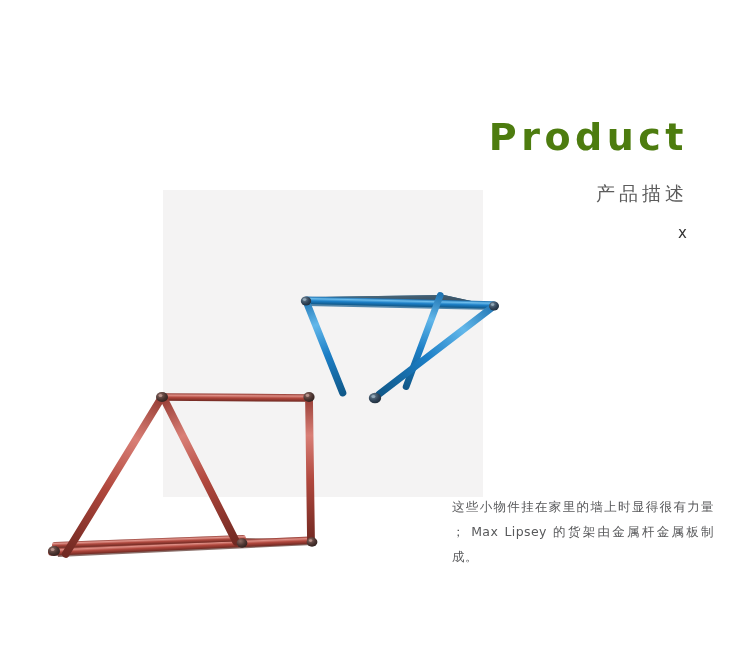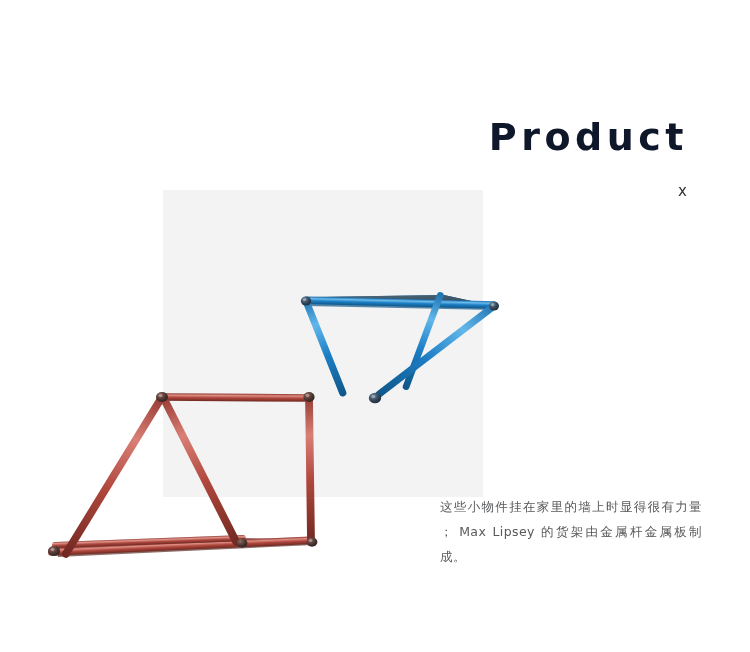--- a/index.html
+++ b/index.html
@@ -35,21 +35,21 @@
     right: 62px;
     top: 112px;
     width: 420px;
     text-align: right;
   }
   .title-line {
     display: block;
     font-family: "DejaVu Sans", sans-serif;
     font-size: 38px;
     font-weight: 700;
-    color: #0f172a;
+    color: #4d7c0f;
     letter-spacing: 4.5px;
     line-height: 51px;
     white-space: nowrap;
   }
   .subtitle-cn {
     display: block;
     margin-top: 18px;
     font-family: "DejaVu Sans", sans-serif;
     font-size: 19px;
     font-weight: 400;
@@ -64,21 +64,21 @@
     font-family: "DejaVu Sans", sans-serif;
     font-size: 15px;
     color: #333333;
     letter-spacing: 1px;
     line-height: 18px;
   }
 
   
   .body-copy {
     position: absolute;
-    right: 48px;
+    right: 36px;
     top: 494px;
     width: 262px;
     text-align: left;
   }
   .body-copy p {
     margin: 0;
     font-family: "DejaVu Sans", sans-serif;
     font-size: 12.5px;
     color: #58595b;
     line-height: 25px;
@@ -230,20 +230,21 @@
         <ellipse cx="160.5" cy="395.4" rx="1.9" ry="1.5" fill="#c9a39b" opacity="0.75"></ellipse>
         <ellipse cx="307.5" cy="395.5" rx="1.8" ry="1.4" fill="#c9a39b" opacity="0.75"></ellipse>
         <ellipse cx="52.6" cy="549.5" rx="1.9" ry="1.5" fill="#c9a39b" opacity="0.75"></ellipse>
         <ellipse cx="310.6" cy="540.6" rx="1.7" ry="1.3" fill="#c9a39b" opacity="0.75"></ellipse>
       </g>
     </svg>
   </div>
 
   <div class="heading-block">
     <span class="title-line">Product</span>
+    <span class="subtitle-cn">产品描述</span>
     <span class="subtitle-mark">x</span>
   </div>
 
   <div class="body-copy">
     <p>这些小物件挂在家里的墙上时显得很有力量 ； Max Lipsey 的货架由金属杆金属板制成。</p>
   </div>
 
 </div>
 
 </body></html>

